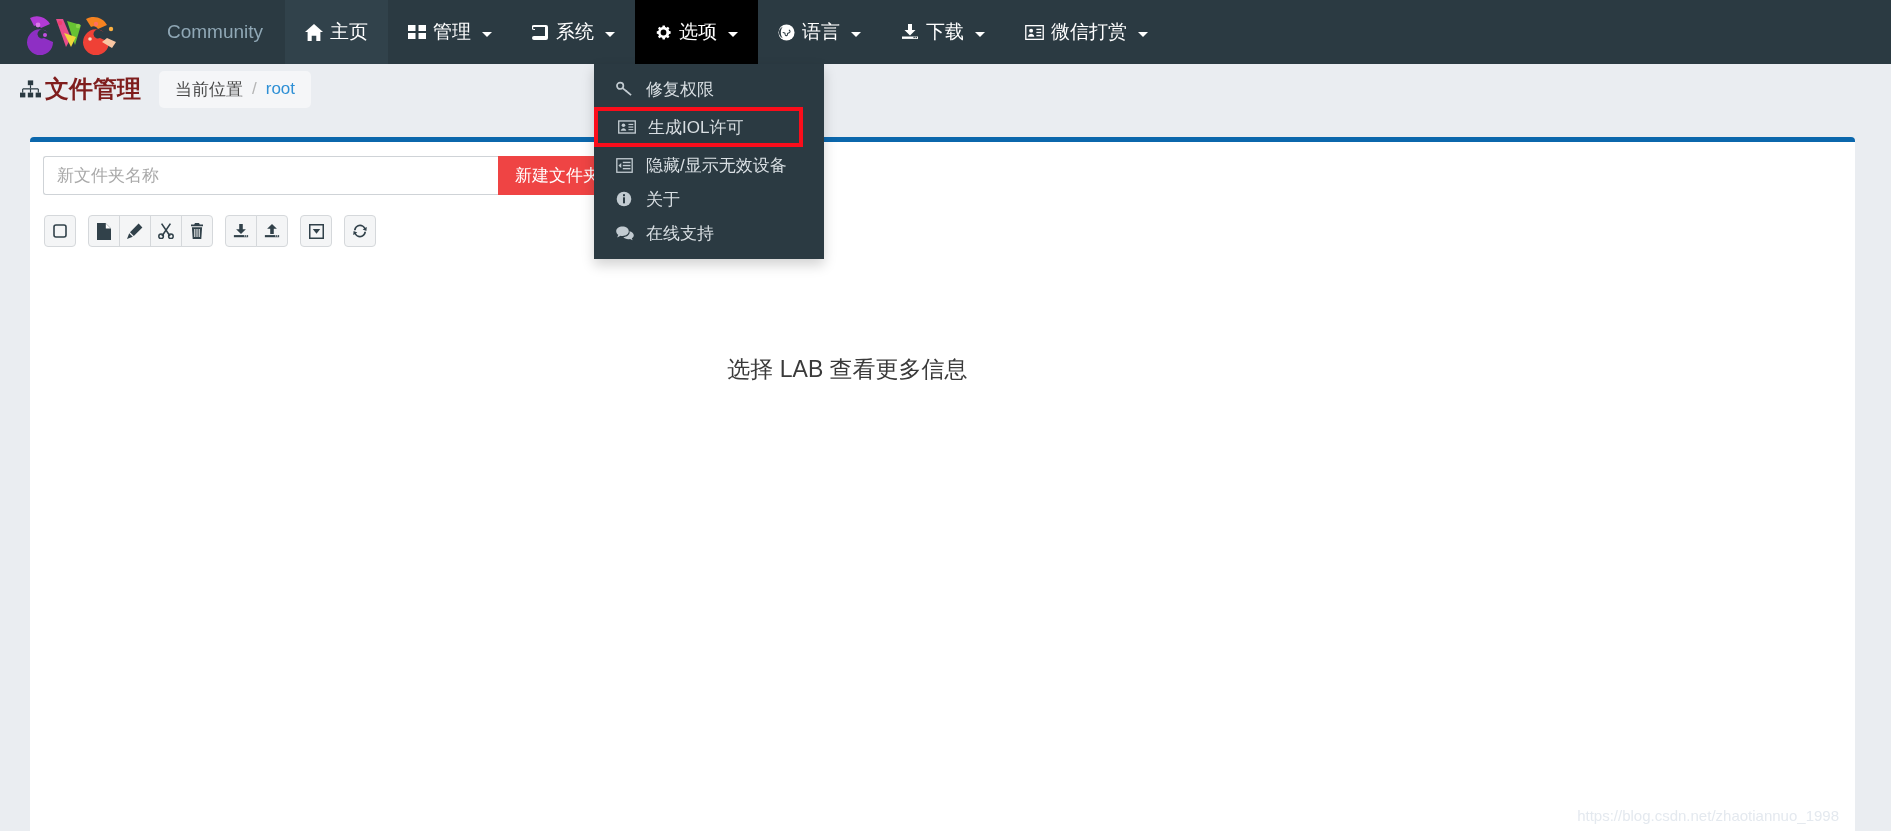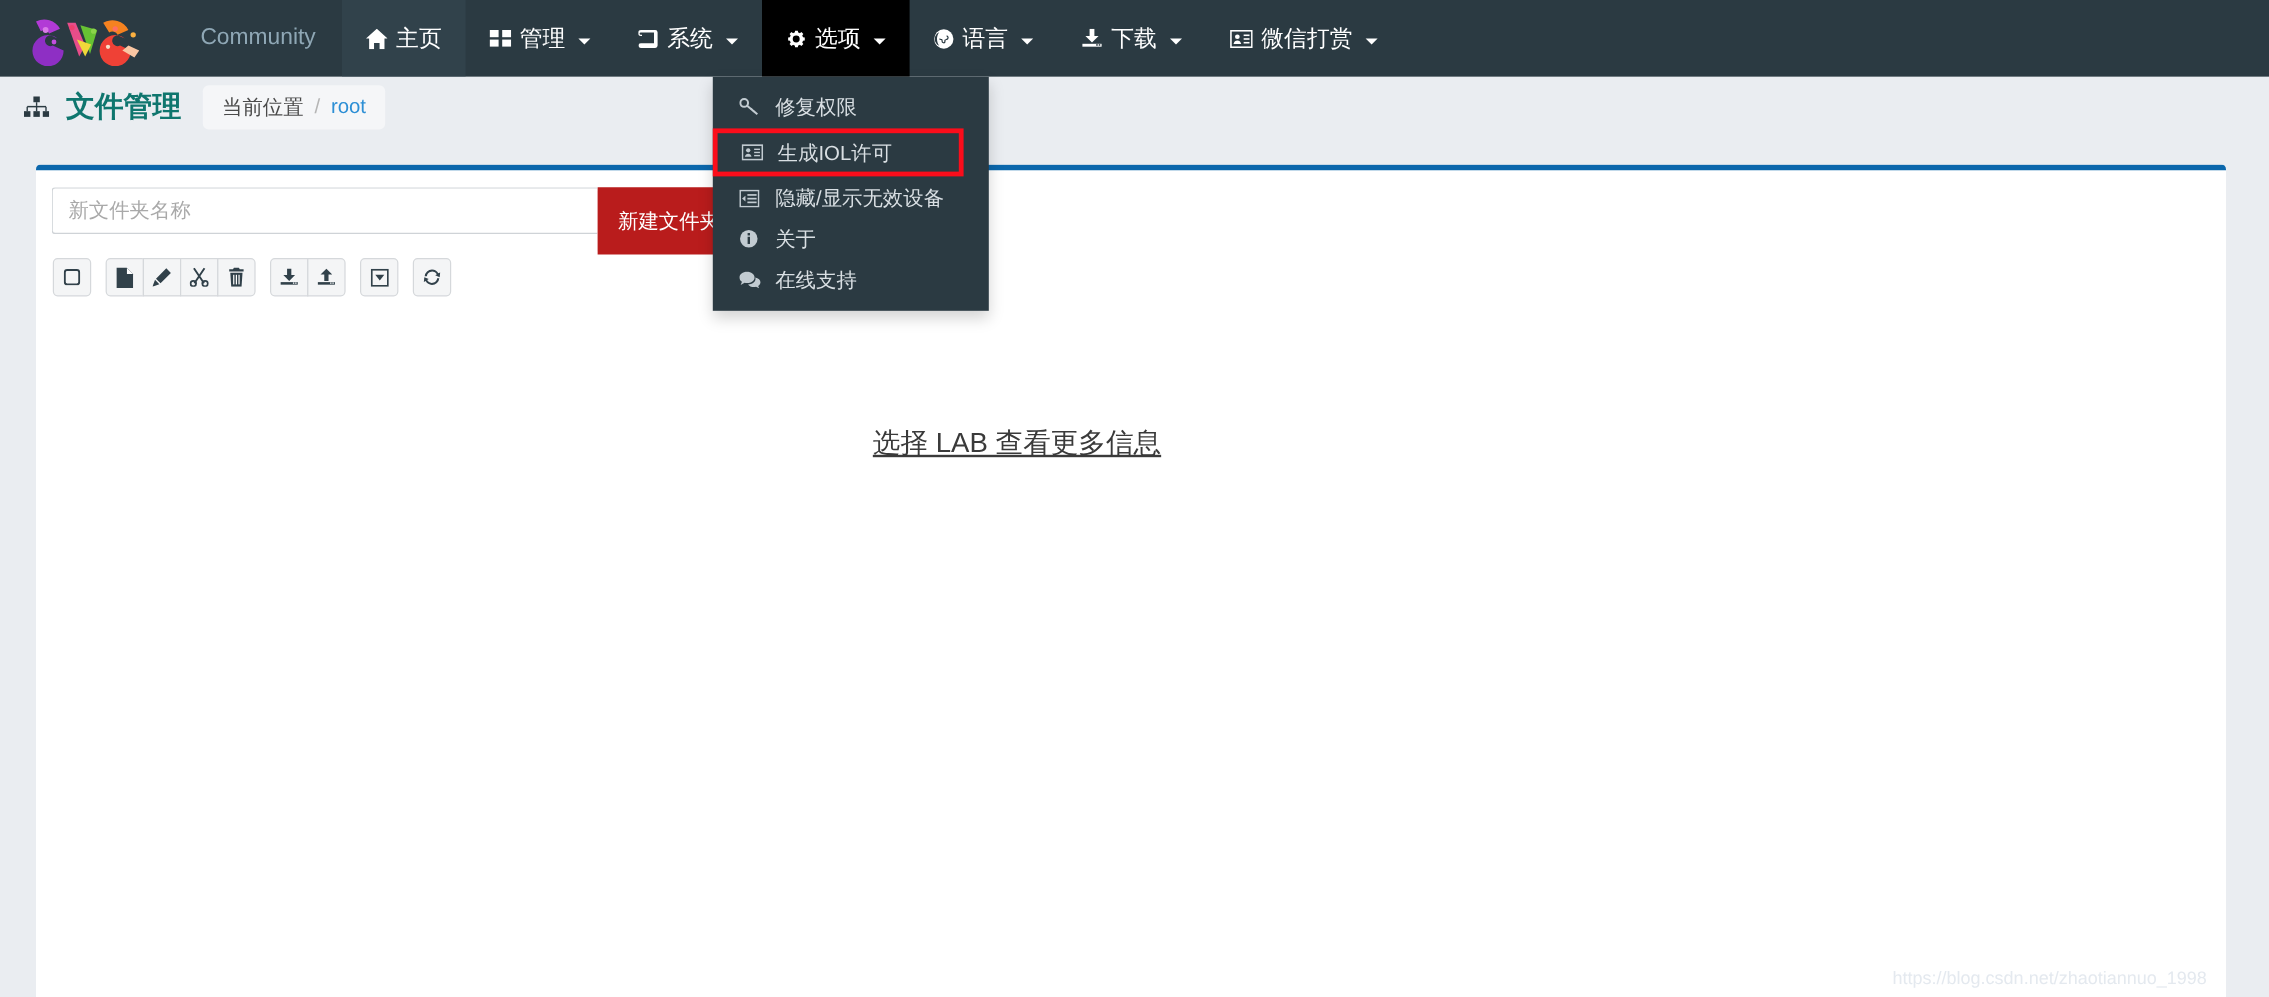--- a/index.html
+++ b/index.html
@@ -105,22 +105,22 @@
 
   
   .subheader {
     position:absolute; top:64px; left:0;
     width: 1891px; height: 50px;
     background: #eaedf1;
     display:flex; align-items:center;
     padding-left: 20px;
   }
   .page-title {
-    display:flex; align-items:center; gap:14px;
-    font-size: 24px; font-weight: bold; color:#0f766e;
+    display:flex; align-items:center; gap:4px;
+    font-size: 24px; font-weight: bold; color:#7f1d1d;
     white-space:nowrap;
   }
   .breadcrumb {
     margin-left: 18px;
     background: #f5f6f8;
     border-radius: 5px;
     padding: 7px 16px;
     font-size: 17px;
     color: #4a4a4a;
     display:flex; align-items:center; gap:9px;
@@ -150,22 +150,22 @@
     border-right: none;
     border-radius: 3px 0 0 3px;
     padding: 0 13px;
     font-size: 17px;
     color:#333;
     outline:none;
     background:#fff;
   }
   .newfolder-input::placeholder { color:#a9a9a9; }
   .newfolder-btn {
-    height: 56px;
-    background: #b91c1c;
+    height: 39px;
+    background: #ef4444;
     color:#ffffff;
     border:none;
     border-radius: 0 3px 3px 0;
     padding: 0 17px;
     font-size: 17px;
     cursor:pointer;
     white-space:nowrap;
     font-family: inherit;
   }
 
@@ -189,21 +189,20 @@
   .tb-group.single .tb-btn { border-radius:4px; }
 
   .lab-hint {
     position:absolute;
     left: 0; right: 0;
     top: 212px;
     text-align:center;
     font-size: 23px;
     color:#3a3a3a;
     padding-right: 190px;
-    text-decoration: underline;
   }
 
   .watermark {
     position:absolute;
     right: 16px; bottom: 7px;
     font-size: 15px;
     color: #e4e9ef;
     white-space:nowrap;
     user-select:none;
     margin-left:44px;

